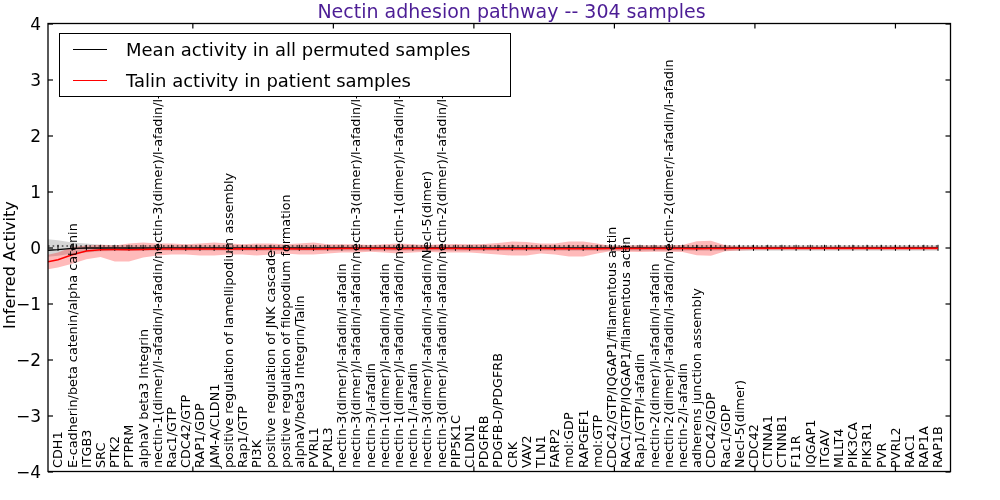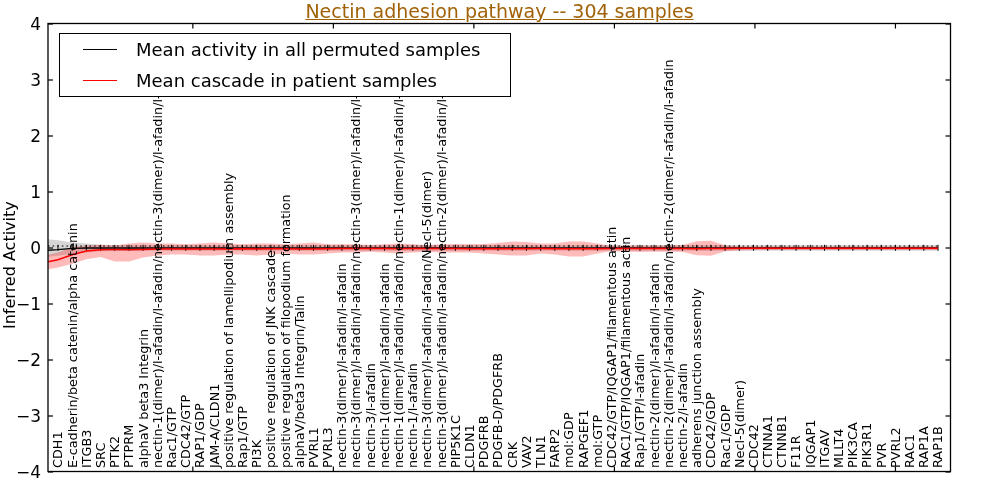--- a/index.html
+++ b/index.html
@@ -1,29 +1,29 @@
 <!DOCTYPE html>
 <html><head>
 <meta charset="utf-8">
 <style>
   html,body{margin:0;padding:0;background:#ffffff;}
   .figure{position:relative;width:1000px;height:500px;background:#ffffff;
           font-family:"DejaVu Sans","Liberation Sans",sans-serif;overflow:hidden;}
   .figure svg{position:absolute;left:0;top:0;}
-  .chart-title{position:absolute;left:48px;top:0px;width:903px;text-align:center;
-          font-size:19px;color:#a16207;text-decoration:underline;}
+  .chart-title{position:absolute;left:60px;top:0px;width:903px;text-align:center;
+          font-size:19px;color:#4c1d95;}
   .x-label{position:absolute;left:48px;top:477px;width:903px;text-align:center;
           font-size:15px;color:#000;margin-top:43px;}
   .y-label{position:absolute;left:1px;top:169px;height:160px;
           writing-mode:vertical-rl;transform:rotate(180deg);
           font-size:16px;color:#000;line-height:18px;}
   .legend{position:absolute;left:59px;top:33px;width:452px;height:64px;
           background:#ffffff;border:1.3px solid #000;box-sizing:border-box;
           display:flex;flex-direction:column;justify-content:space-evenly;
-          padding-left:23px;}
+          padding-left:13px;}
   .legend-row{display:flex;align-items:center;height:29px;}
   .swatch{display:inline-block;width:34px;height:0;border-top:1.7px solid #000;
           margin-right:19px;flex:none;}
   .legend-text{font-size:18px;color:#000;white-space:nowrap;}
 </style>
 </head>
 <body>
 
 <div class="figure">
   <svg id="chart" width="1000" height="500" viewBox="0 0 1000 500">
@@ -147,16 +147,16 @@
   <div class="chart-title">Nectin adhesion pathway -- 304 samples</div>
   <div class="y-label">Inferred Activity</div>
   <div class="x-label">Cellular Entities</div>
   <div class="legend">
     <div class="legend-row">
       <span class="swatch" style="border-top-color: rgb(0, 0, 0);"></span>
       <span class="legend-text">Mean activity in all permuted samples</span>
     </div>
     <div class="legend-row">
       <span class="swatch" style="border-top-color: rgb(255, 0, 0);"></span>
-      <span class="legend-text">Mean cascade in patient samples</span>
+      <span class="legend-text">Talin activity in patient samples</span>
     </div>
   </div>
 </div>
 
 </body></html>

